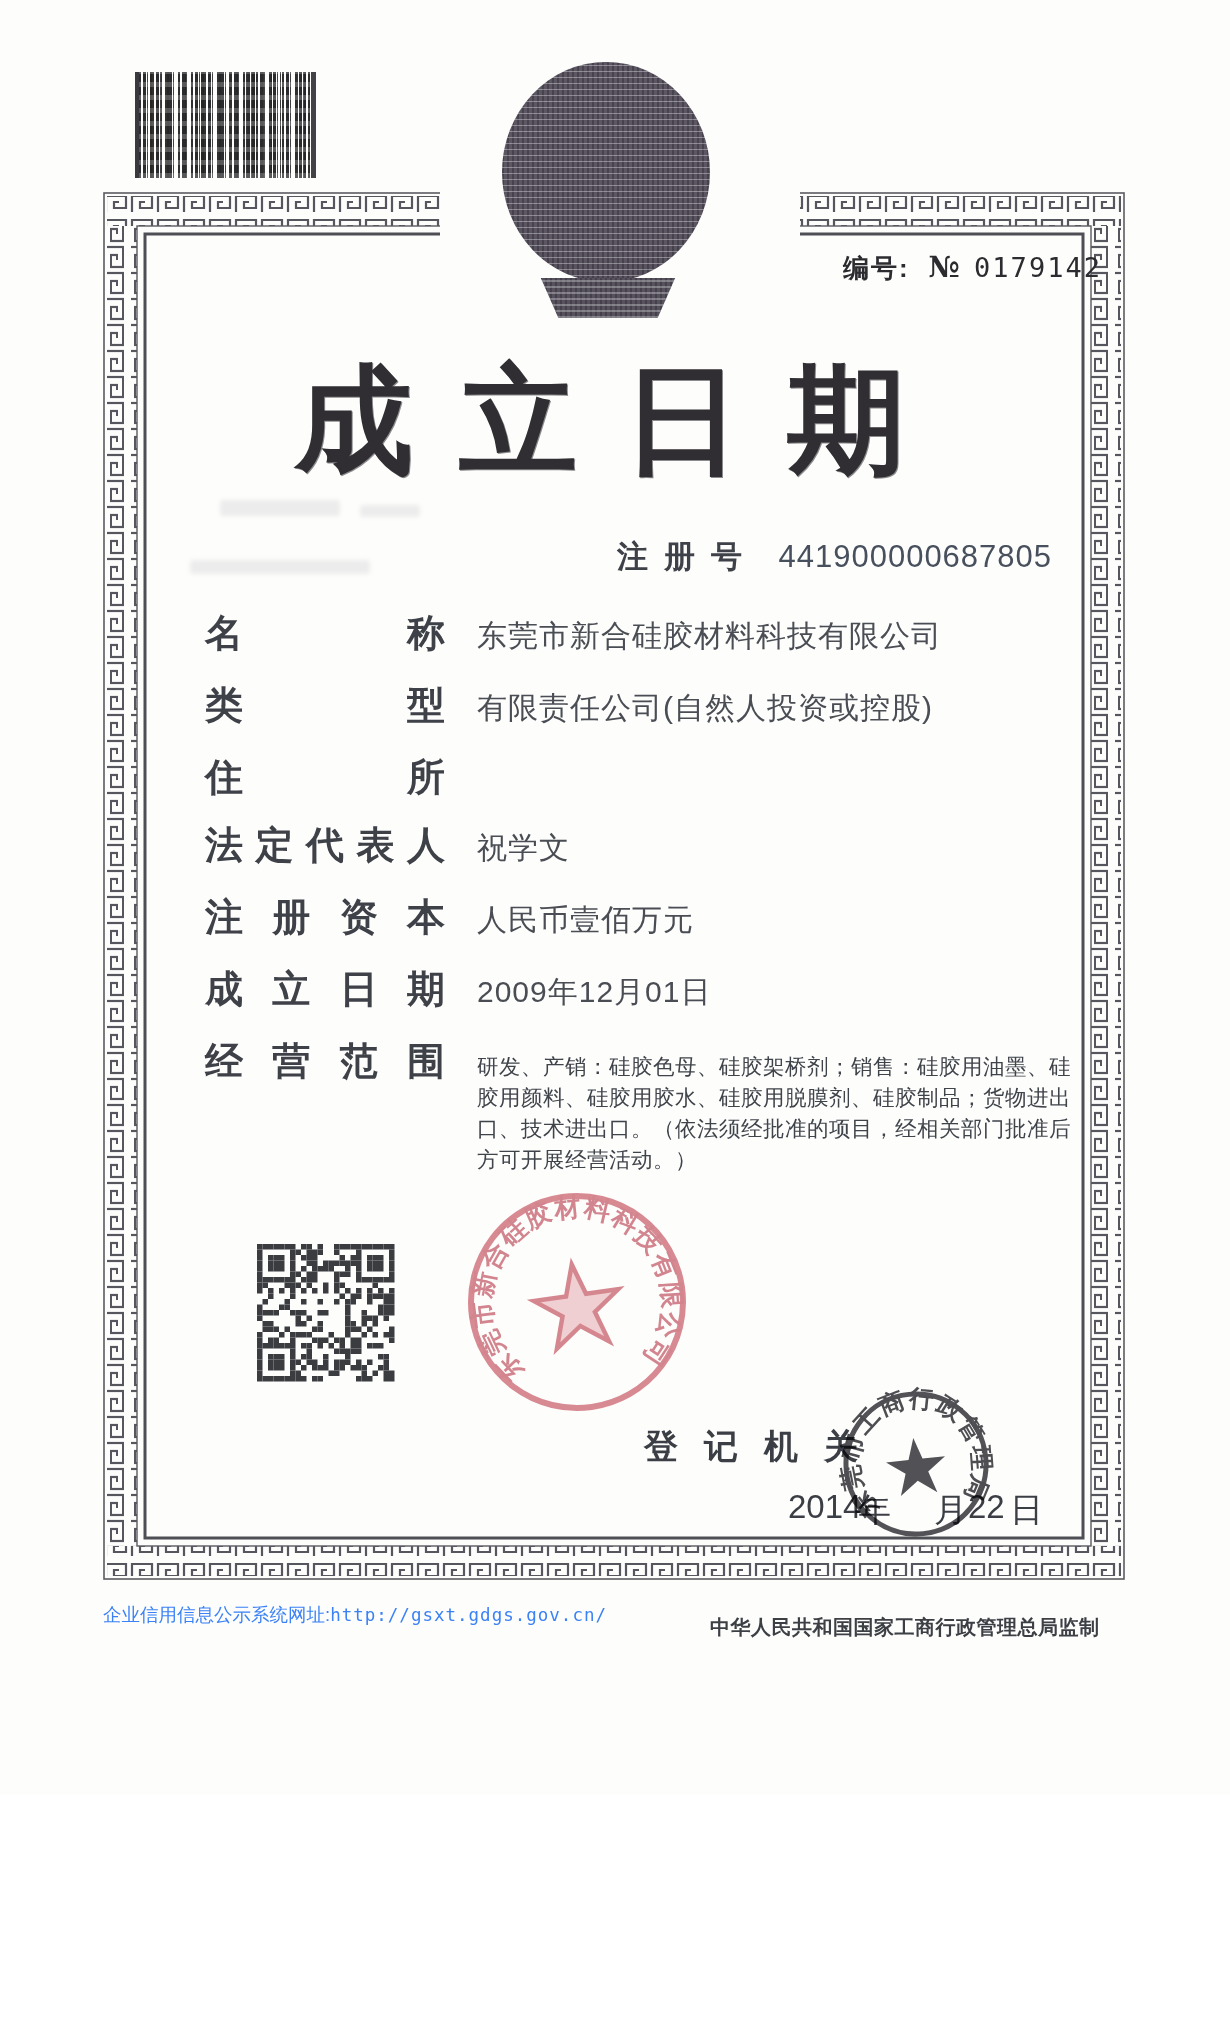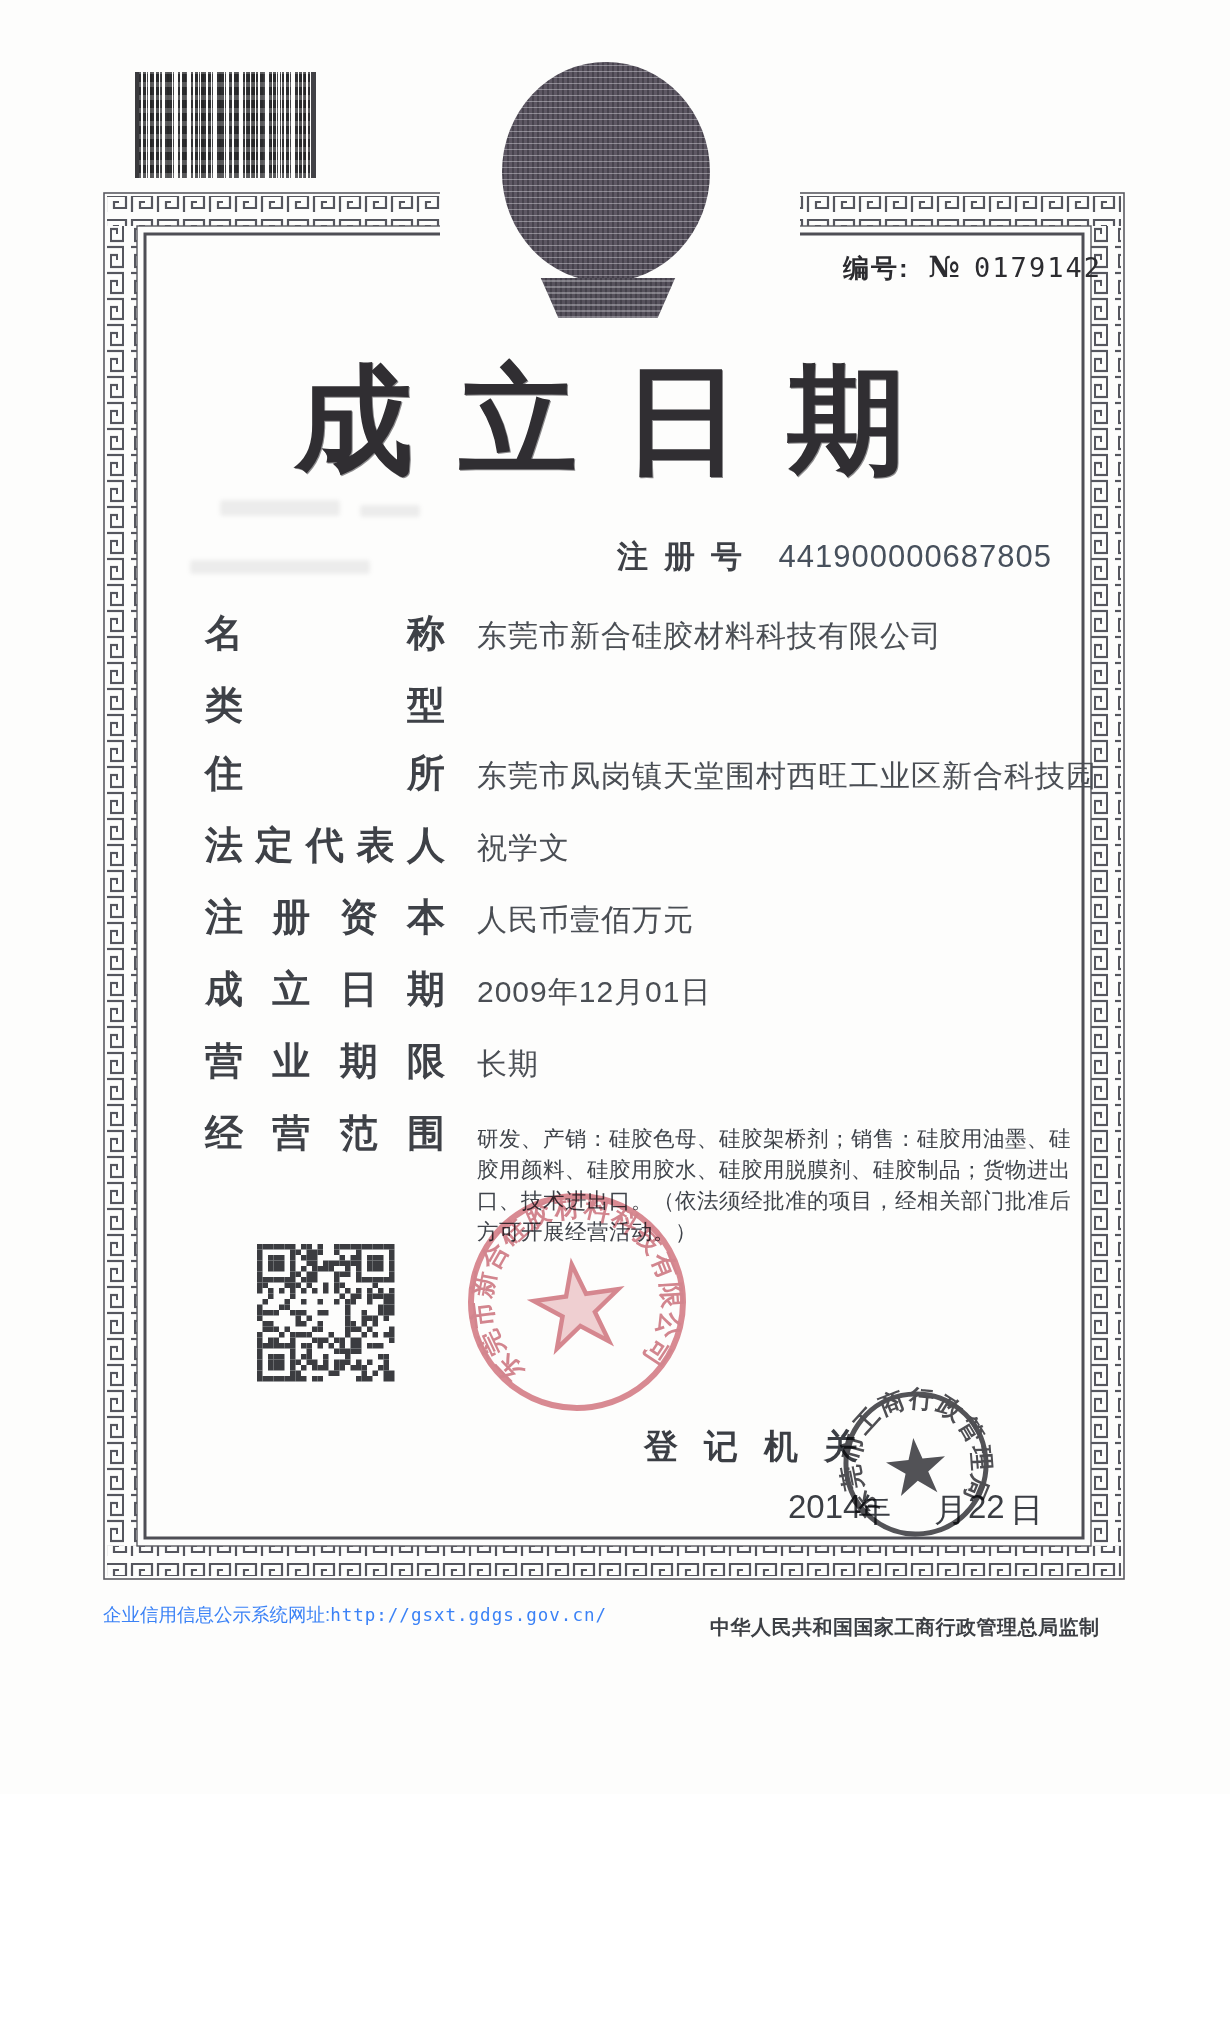--- a/index.html
+++ b/index.html
@@ -125,40 +125,36 @@
     <span class="val">441900000687805</span>
   </div>
 
   <div class="fields">
     <div class="field-row">
       <span class="field-label">名称</span>
       <span class="field-value">东莞市新合硅胶材料科技有限公司</span>
     </div>
     <div class="field-row">
       <span class="field-label">类型</span>
+      <span class="field-value">有限责任公司(自然人投资或控股)</span>
     </div>
     <div class="field-row">
       <span class="field-label">住所</span>
-      <span class="field-value">东莞市凤岗镇天堂围村西旺工业区新合科技园</span>
     </div>
     <div class="field-row">
       <span class="field-label">法定代表人</span>
       <span class="field-value">祝学文</span>
     </div>
     <div class="field-row">
       <span class="field-label">注册资本</span>
       <span class="field-value">人民币壹佰万元</span>
     </div>
     <div class="field-row">
       <span class="field-label">成立日期</span>
       <span class="field-value">2009年12月01日</span>
-    </div>
-    <div class="field-row">
-      <span class="field-label">营业期限</span>
-      <span class="field-value">长期</span>
     </div>
     <div class="field-row scope">
       <span class="field-label">经营范围</span>
       <span class="field-value">研发、产销：硅胶色母、硅胶架桥剂；销售：硅胶用油墨、硅胶用颜料、硅胶用胶水、硅胶用脱膜剂、硅胶制品；货物进出口、技术进出口。（依法须经批准的项目，经相关部门批准后方可开展经营活动。）</span>
     </div>
   </div>
 
   <div class="qr"><svg width="137.5" height="137.5">
         <rect x="0" y="0" width="5.5" height="5.5" fill="#3b3c40"></rect>
         <rect x="5.5" y="0" width="5.5" height="5.5" fill="#3b3c40"></rect>

